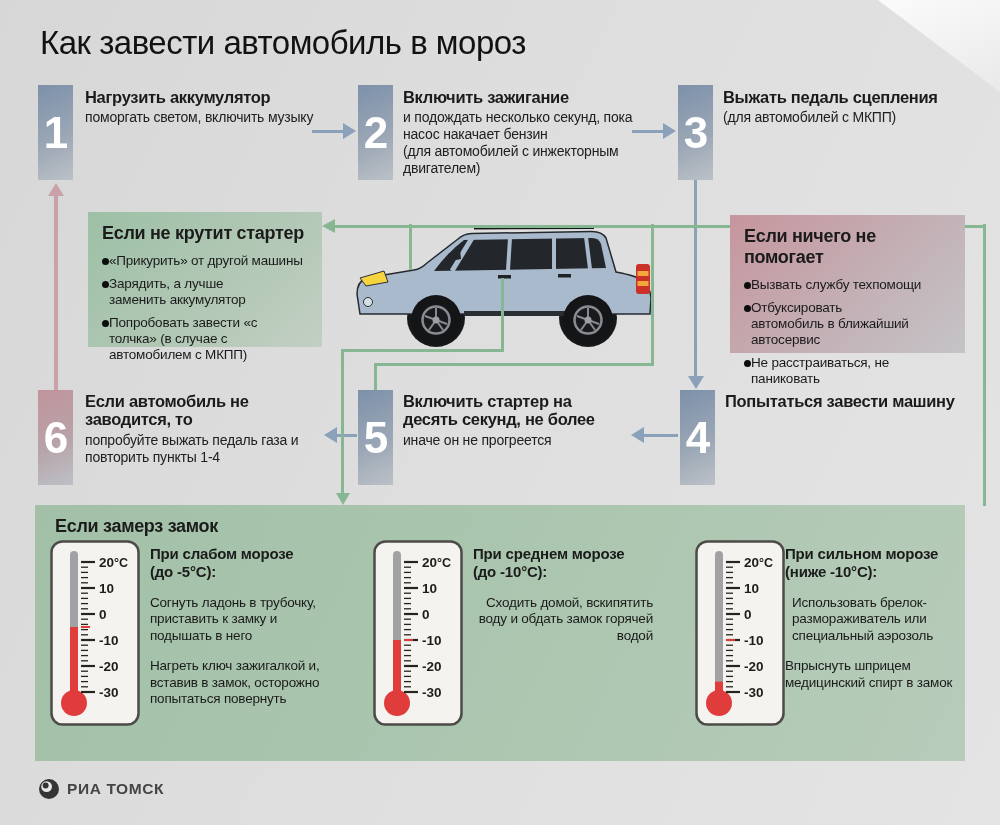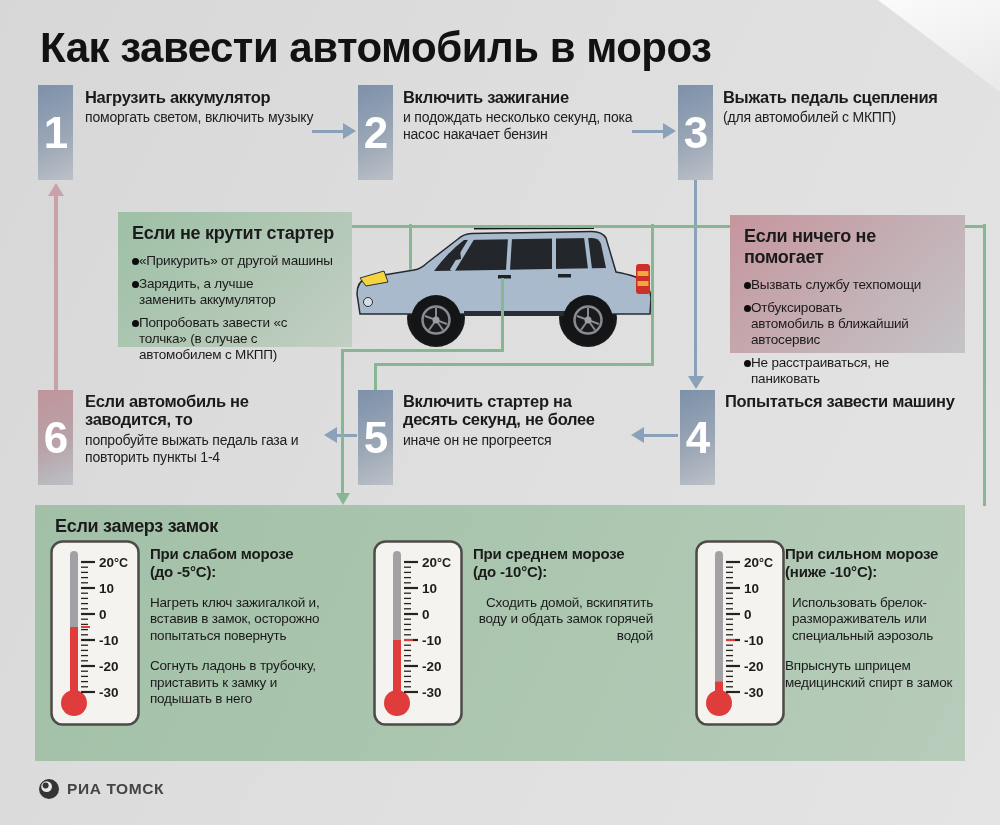--- a/index.html
+++ b/index.html
@@ -4,36 +4,36 @@
 <style>
   html,body{margin:0;padding:0;background:#c8c8c8;}
   #canvas{
     position:relative;width:1000px;height:825px;overflow:hidden;
     background:linear-gradient(115deg,#d7d7d8 0%,#dedede 45%,#e4e4e5 100%);
     font-family:"Liberation Sans",sans-serif;color:#1b1b1b;
   }
   .corner-fold{position:absolute;top:0;right:0;width:122px;height:92px;
     background:linear-gradient(160deg,#fbfbfc,#e9e9ea);
     clip-path:polygon(0 0,100% 0,100% 100%);}
-  .page-title{position:absolute;left:40px;top:24px;font-size:42px;font-weight:bold;
+  .page-title{position:absolute;left:40px;top:24px;font-size:33px;font-weight:normal;
     letter-spacing:-0.5px;color:#121212;}
   
   .numblock{position:absolute;width:35px;height:95px;display:flex;align-items:center;
     justify-content:center;font-size:44px;font-weight:bold;color:#fff;
     background:linear-gradient(155deg,#7d91aa 0%,#9aa6b5 55%,#bcc1c7 100%);
     letter-spacing:-1px;}
   .numblock.pink{background:linear-gradient(155deg,#c2949c 0%,#b7a3a8 55%,#bcc1c7 100%);}
   
   .step{position:absolute;line-height:1.15;}
   .step .t{font-weight:bold;font-size:16.5px;letter-spacing:-0.3px;margin-bottom:3px;line-height:1.12;}
   .step .d{font-size:14px;letter-spacing:-0.2px;color:#202020;line-height:1.2;}
   
   .infobox{position:absolute;padding:11px 14px;box-sizing:border-box;}
   .infobox .bh{font-weight:bold;font-size:18px;letter-spacing:-0.3px;margin-bottom:9px;}
-  .greenbox{background:linear-gradient(135deg,#9dc0a6 0%,#b3c8b6 60%,#c2cfc3 100%);margin-left:30px;}
+  .greenbox{background:linear-gradient(135deg,#9dc0a6 0%,#b3c8b6 60%,#c2cfc3 100%);}
   .pinkbox{background:linear-gradient(135deg,#c7959d 0%,#c3b0b5 55%,#c5c4c7 100%);}
   .bullet{display:flex;margin-bottom:7px;}
   .bullet .dot{flex:0 0 auto;width:7px;height:7px;border-radius:50%;background:#0d0d0d;margin-top:5px;}
   .bullet .bt{font-size:13.5px;line-height:1.18;letter-spacing:-0.2px;}
   
   .hline,.vline{position:absolute;}
   .blue{background:#8ba1b9;}
   .greenline{background:#86b792;}
   .pinkline{background:#c9a2a9;}
   .arr{position:absolute;width:0;height:0;}
@@ -143,20 +143,21 @@
       <span>6</span>
     </div>
 
   <div class="step" style="left:85px;top:88px;width:230px;">
     <div class="t">Нагрузить аккумулятор</div>
     <div class="d">поморгать светом, включить музыку</div>
   </div>
   <div class="step" style="left:403px;top:88px;width:240px;">
     <div class="t">Включить зажигание</div>
     <div class="d">и подождать несколько секунд, пока насос накачает бензин</div>
+    <div class="d">(для автомобилей с инжекторным двигателем)</div>
   </div>
   <div class="step" style="left:723px;top:88px;width:250px;">
     <div class="t">Выжать педаль сцепления</div>
     <div class="d">(для автомобилей с МКПП)</div>
   </div>
   <div class="step" style="left:725px;top:392px;width:255px;">
     <div class="t">Попытаться завести машину</div>
   </div>
   <div class="step" style="left:403px;top:392px;width:225px;">
     <div class="t">Включить стартер на десять секунд, не более</div>
@@ -318,22 +319,22 @@
           <text x="49" y="52.5" font-size="13.5" font-weight="bold" fill="#1e1c18" font-family="Liberation Sans,sans-serif">10</text>
           <text x="49" y="78.5" font-size="13.5" font-weight="bold" fill="#1e1c18" font-family="Liberation Sans,sans-serif">0</text>
           <text x="49" y="104.5" font-size="13.5" font-weight="bold" fill="#1e1c18" font-family="Liberation Sans,sans-serif">-10</text>
           <text x="49" y="130.5" font-size="13.5" font-weight="bold" fill="#1e1c18" font-family="Liberation Sans,sans-serif">-20</text>
           <text x="49" y="156.5" font-size="13.5" font-weight="bold" fill="#1e1c18" font-family="Liberation Sans,sans-serif">-30</text>
           <text x="64" y="27" font-size="12.5" font-weight="bold" fill="#1e1c18" font-family="Liberation Sans,sans-serif">°C</text>
         </svg></div>
 
     <div class="lockcol" style="left:115px;top:40px;">
       <div class="lh" style="width:150px;">При слабом морозе (до -5°С):</div>
+      <div class="lp" style="width:170px;">Согнуть ладонь в трубочку, приставить к замку и подышать в него</div>
       <div class="lp" style="width:180px;">Нагреть ключ зажигалкой и, вставив в замок, осторожно попытаться повернуть</div>
-      <div class="lp" style="width:170px;">Согнуть ладонь в трубочку, приставить к замку и подышать в него</div>
     </div>
     <div class="lockcol" style="left:438px;top:40px;">
       <div class="lh" style="width:155px;">При среднем морозе (до -10°С):</div>
       <div class="lp" style="width:180px;text-align:right;">Сходить домой, вскипятить воду и обдать замок горячей водой</div>
     </div>
     <div class="lockcol" style="left:750px;top:40px;width:144px;">
       <div class="lh" style="width:160px;">При сильном морозе (ниже -10°С):</div>
       <div class="lp" style="width:178px;margin-left:7px;">Использовать брелок-размораживатель или специальный аэрозоль</div>
       <div class="lp" style="width:178px;">Впрыснуть шприцем медицинский спирт в замок</div>
     </div>

